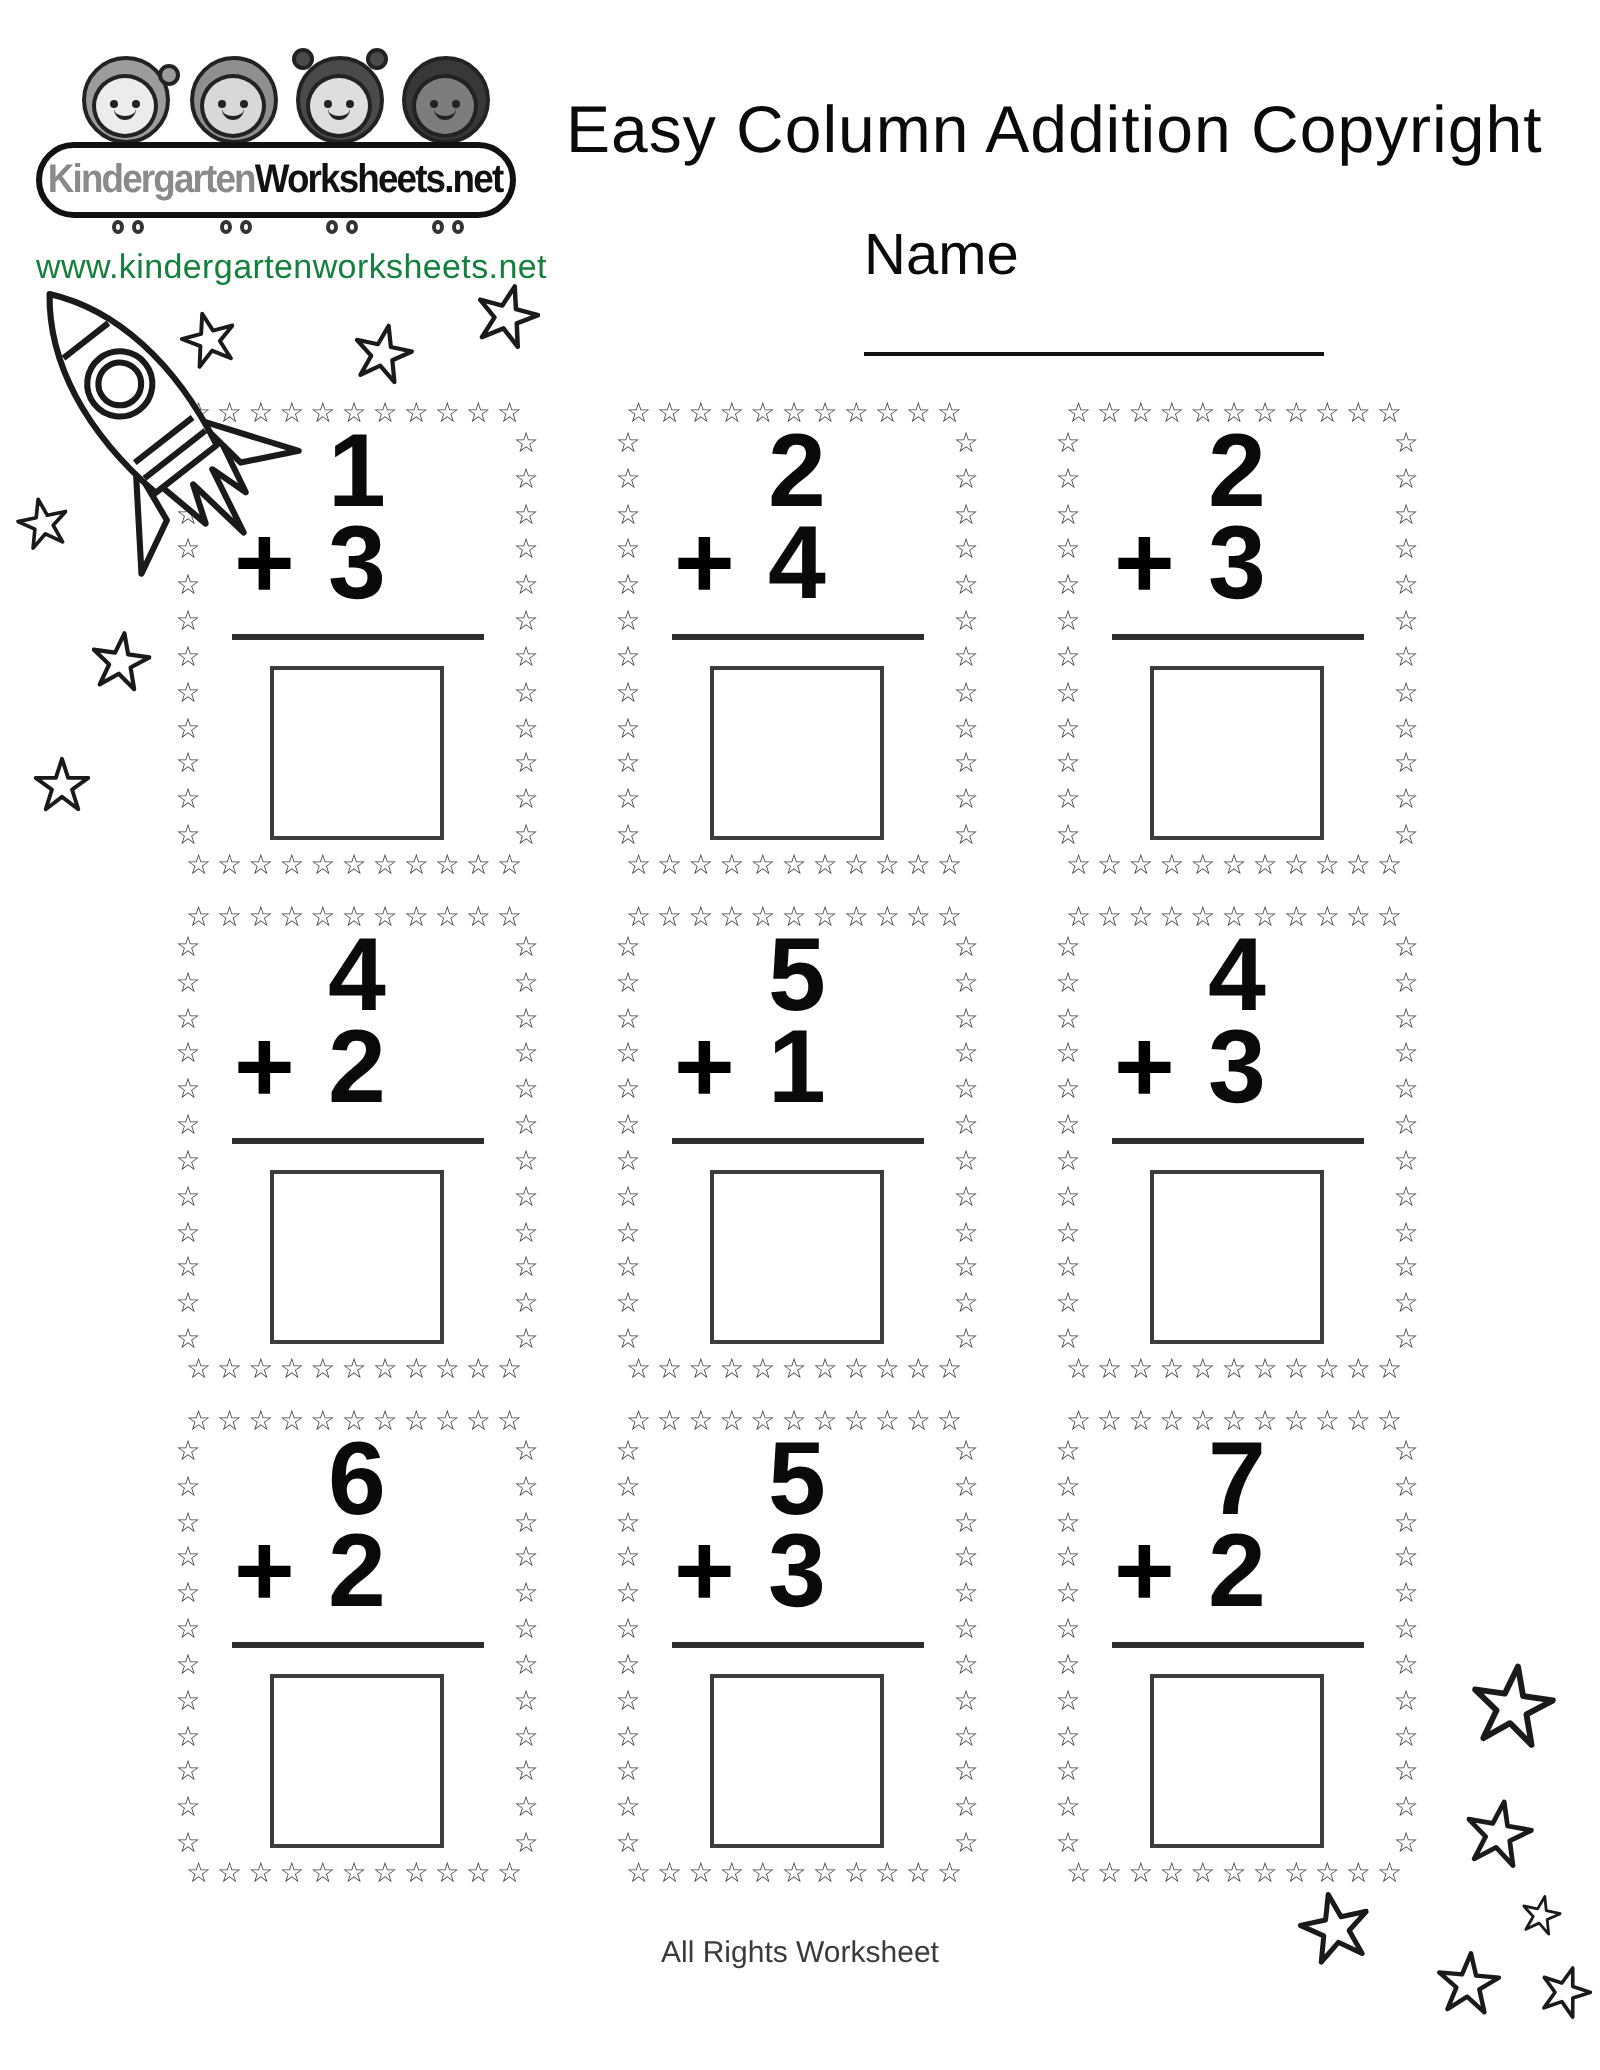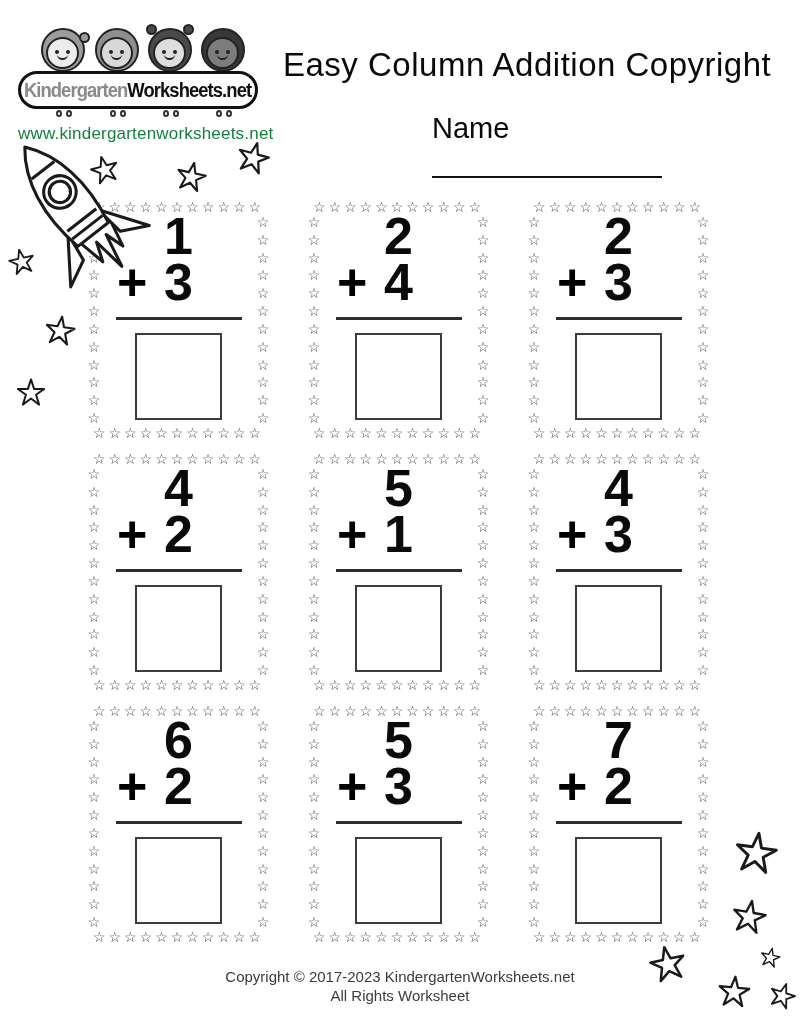--- a/index.html
+++ b/index.html
@@ -553,17 +553,16 @@
         </svg></div>
       <div class="scatter-star" style="left: 718px; top: 975px; transform: rotate(5deg);"><svg width="32" height="32" viewBox="0 0 100 100">
           <polygon points="50,5 61,39 97,39 68,60 79,95 50,73 21,95 32,60 3,39 39,39" fill="#ffffff" stroke="#1a1a1a" stroke-width="7" stroke-linejoin="round"></polygon>
         </svg></div>
       <div class="scatter-star" style="left: 769px; top: 982px; transform: rotate(18deg);"><svg width="26" height="26" viewBox="0 0 100 100">
           <polygon points="50,5 61,39 97,39 68,60 79,95 50,73 21,95 32,60 3,39 39,39" fill="#ffffff" stroke="#1a1a1a" stroke-width="7" stroke-linejoin="round"></polygon>
         </svg></div>
     </div>
 
   <div class="footer">
-    <div>Copyright © 2017-2023 KindergartenWorksheets.net</div>
     <div>All Rights Worksheet</div>
   </div>
 
 </div>
 
 </body></html>

